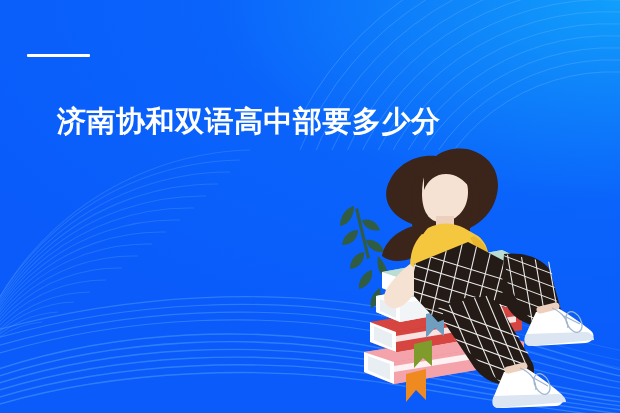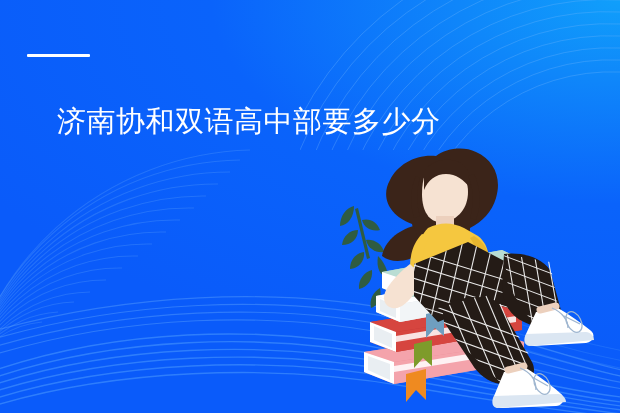--- a/index.html
+++ b/index.html
@@ -46,21 +46,21 @@
   }
 
   #page-title {
     position: absolute;
     left: 57px;
     top: 103px;
     margin: 0;
     font-size: 29px;
     line-height: 36px;
     letter-spacing: 0.5px;
-    font-weight: 400;
+    font-weight: 700;
     color: #ffffff;
     white-space: nowrap;
     font-family: "DejaVu Sans", "Liberation Sans", sans-serif;
   }
 
   
   #illustration {
     position: absolute;
     left: 318px;
     top: 146px;

